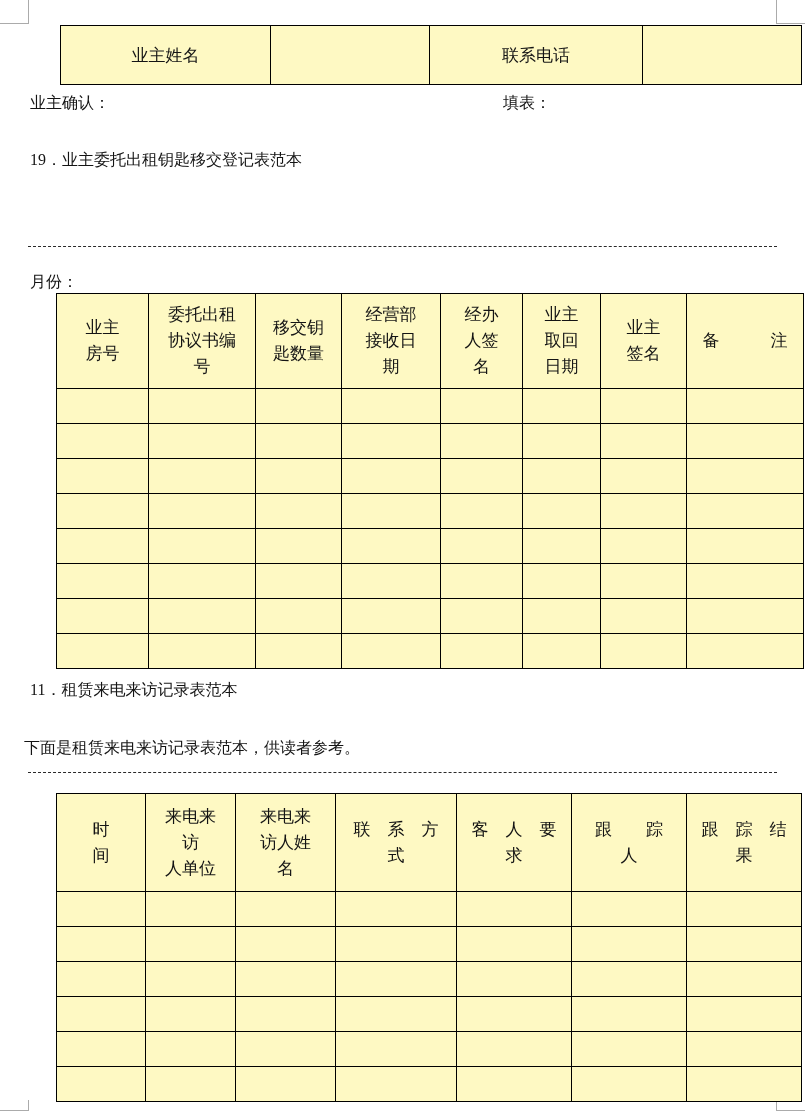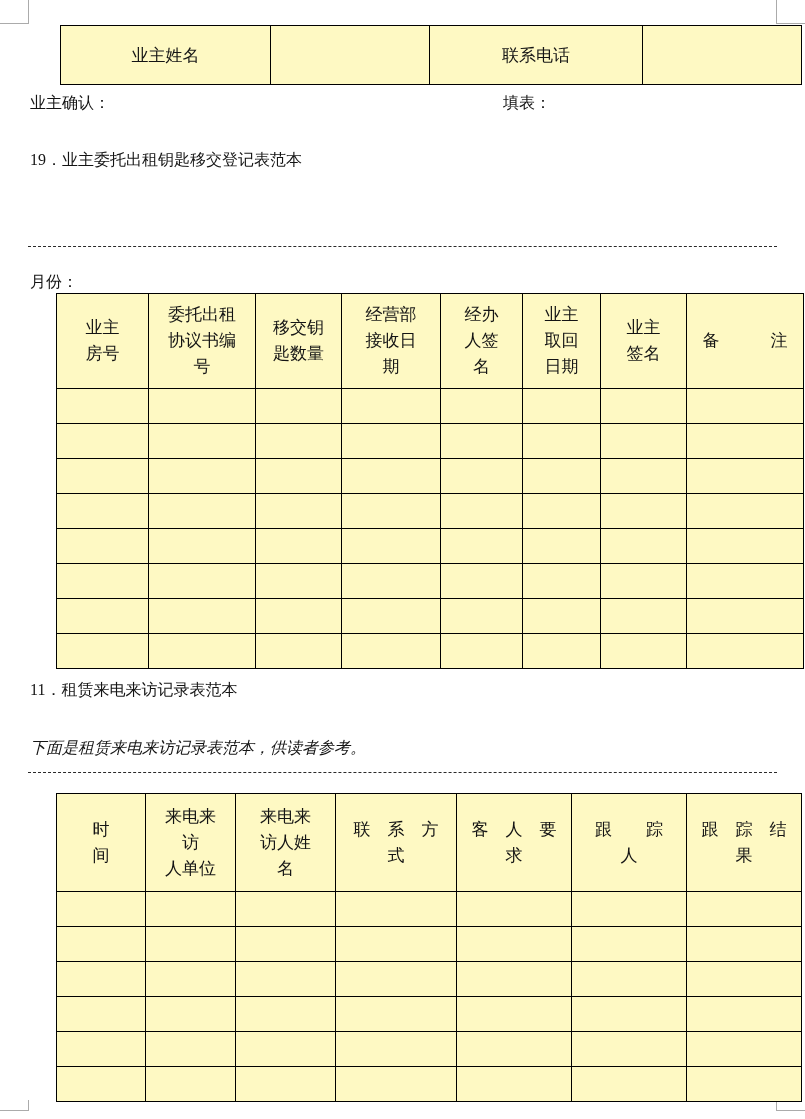--- a/index.html
+++ b/index.html
@@ -185,21 +185,21 @@
           <td></td>
           <td></td>
           <td></td>
           <td></td>
           <td></td>
         </tr>
       </tbody>
   </table>
 
   <div class="text" style="left:30px; top:679px;">11．租赁来电来访记录表范本</div>
-  <div class="text" style="left:30px; top:737px;font-style:italic;">下面是租赁来电来访记录表范本，供读者参考。</div>
+  <div class="text" style="left:24px; top:737px;">下面是租赁来电来访记录表范本，供读者参考。</div>
   <div class="dashed" style="left:28px; top:772px; width:749px;"></div>
 
   <table class="abs t2">
     <colgroup>
       <col style="width:89px">
         <col style="width:90px">
         <col style="width:100px">
         <col style="width:121px">
       <col style="width:115px">
         <col style="width:115px">

